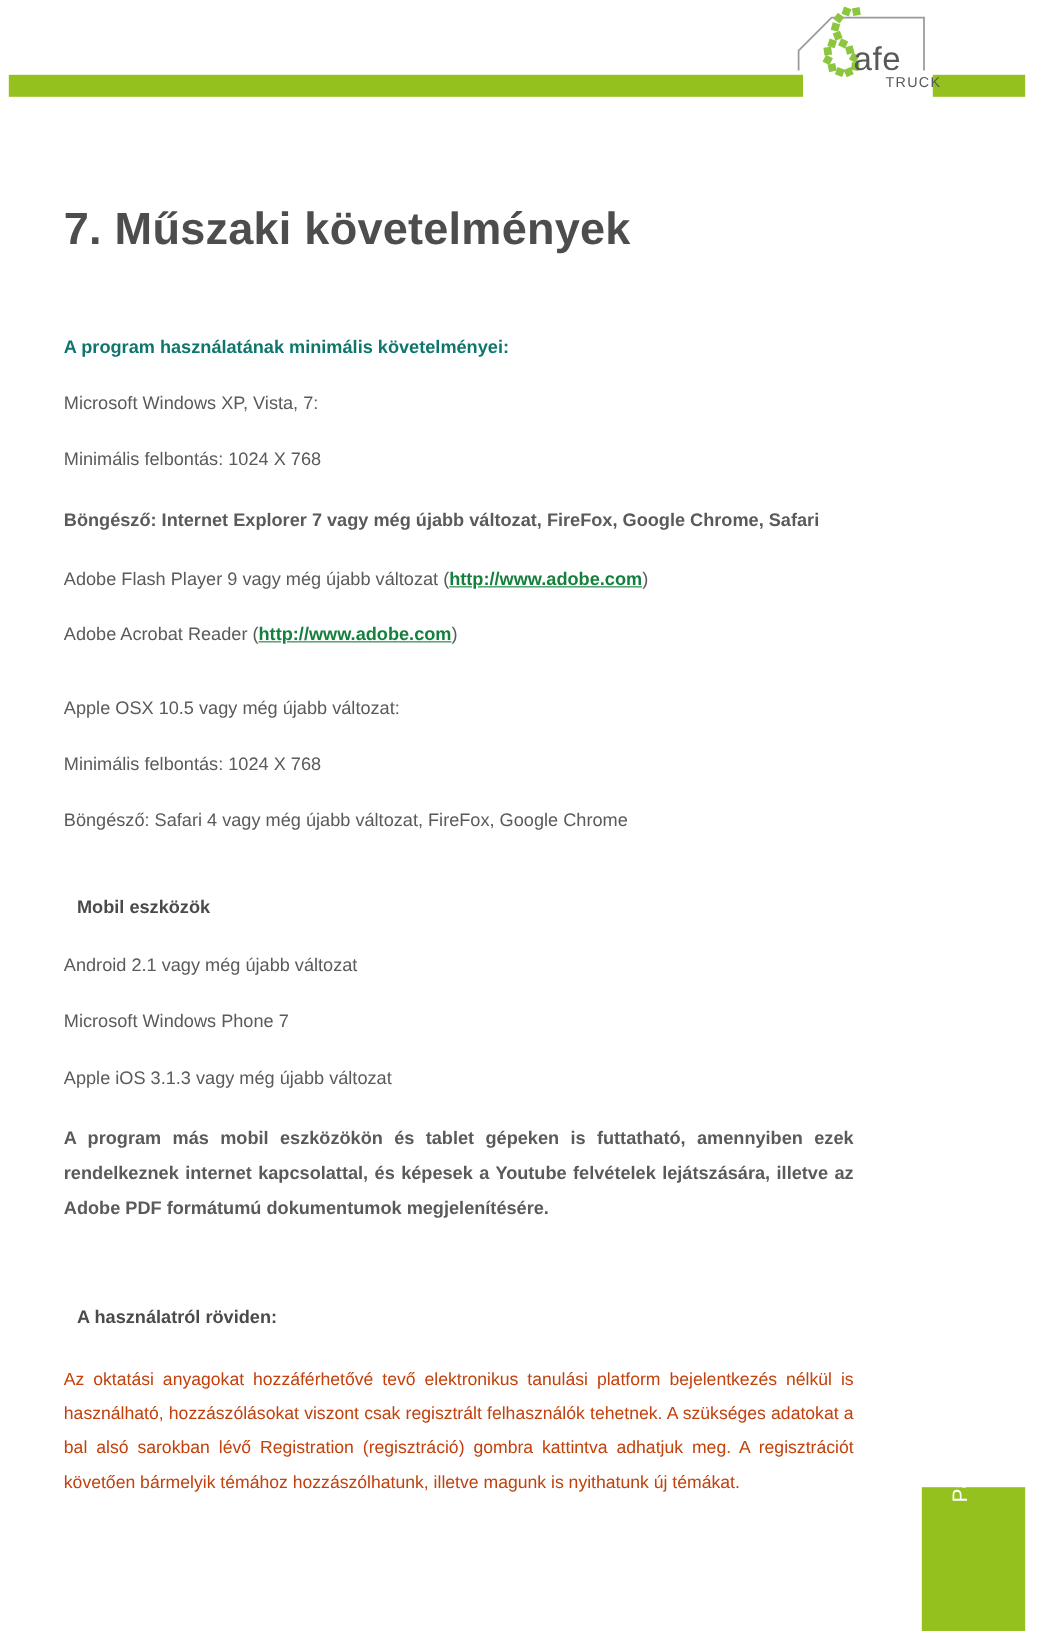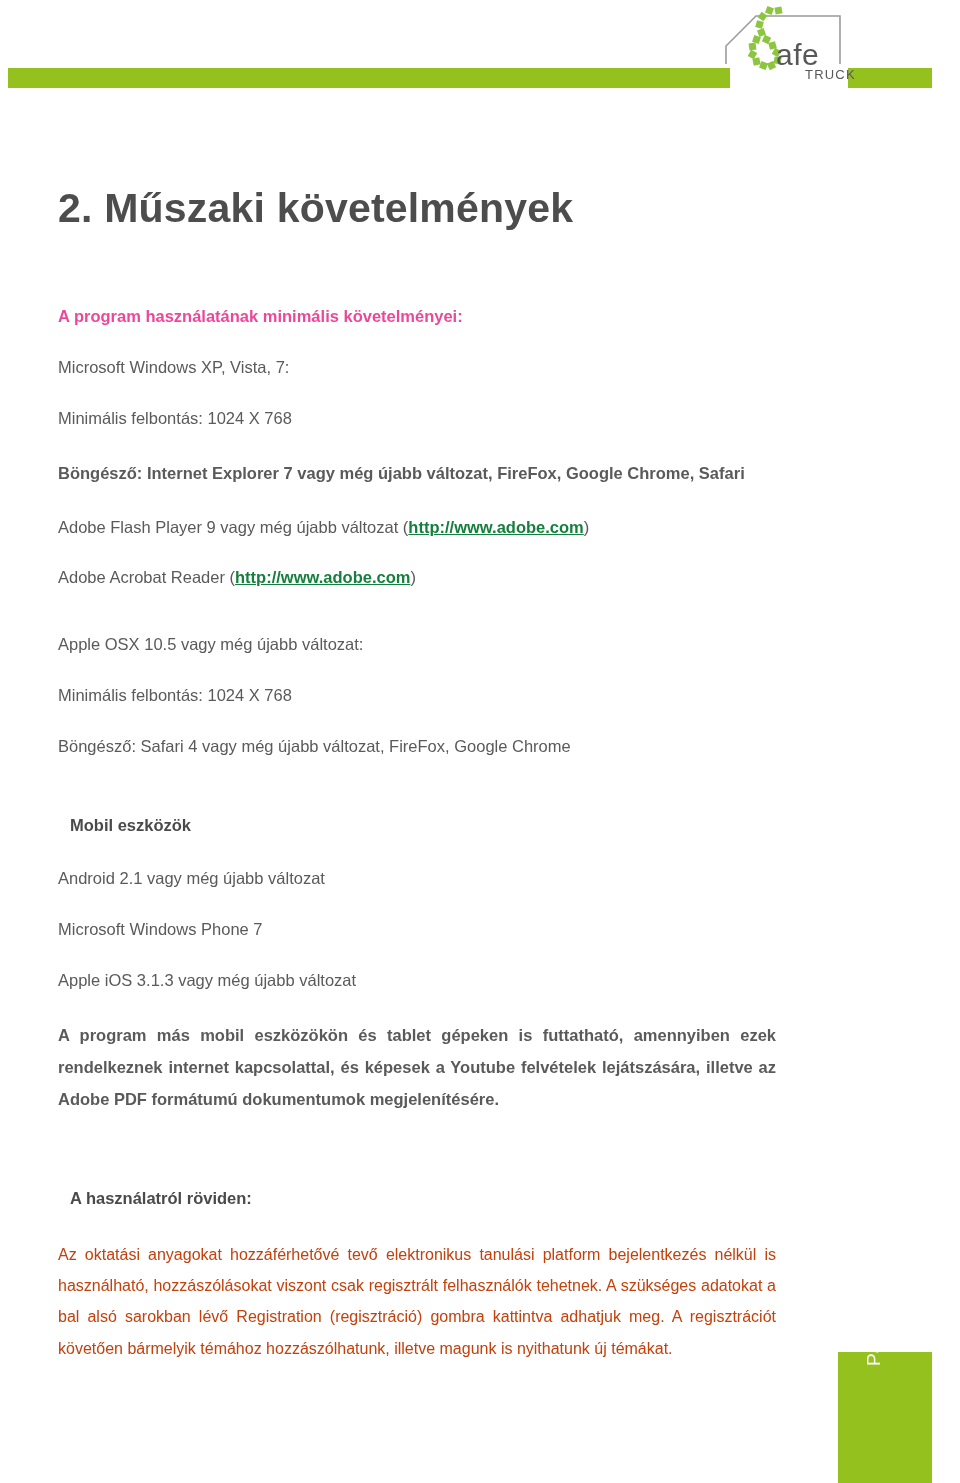--- a/index.html
+++ b/index.html
@@ -82,21 +82,21 @@
     font-size: 41px;
     font-weight: bold;
     color: #4d4d4d;
     letter-spacing: 0.2px;
     line-height: 1.1;
   }
   p.bold-lead {
     margin: 0 0 26px 0;
     font-size: 16.5px;
     font-weight: bold;
-    color: #ec4899;
+    color: #0f766e;
     line-height: 1.45;
   }
   p.line {
     margin: 0 0 26px 0;
     font-size: 16.5px;
     color: #5a5a5a;
     line-height: 1.5;
   }
   p.just {
     margin: 0 0 26px 0;
@@ -183,21 +183,21 @@
           <rect x="31" y="34" width="7" height="7" transform="rotate(18 34.5 37.5)"></rect>
         </g>
       </svg>
       <div class="logo-word">afe</div>
       <div class="logo-sub">TRUCK</div>
     </div>
   </div>
 
   <div class="content">
 
-    <h1 class="doc-title">2. Műszaki követelmények</h1>
+    <h1 class="doc-title">7. Műszaki követelmények</h1>
 
     <p class="bold-lead">A program használatának minimális követelményei:</p>
 
     <p class="line">Microsoft Windows XP, Vista, 7:</p>
 
     <p class="line">Minimális felbontás: 1024 X 768</p>
 
     <p class="just">Böngésző: Internet Explorer 7 vagy még újabb változat, FireFox, Google Chrome, Safari</p>
 
     <p class="line"><span>Adobe Flash Player 9 vagy még újabb változat (</span><a class="extlink" href="#">http://www.adobe.com</a><span>)</span></p>

